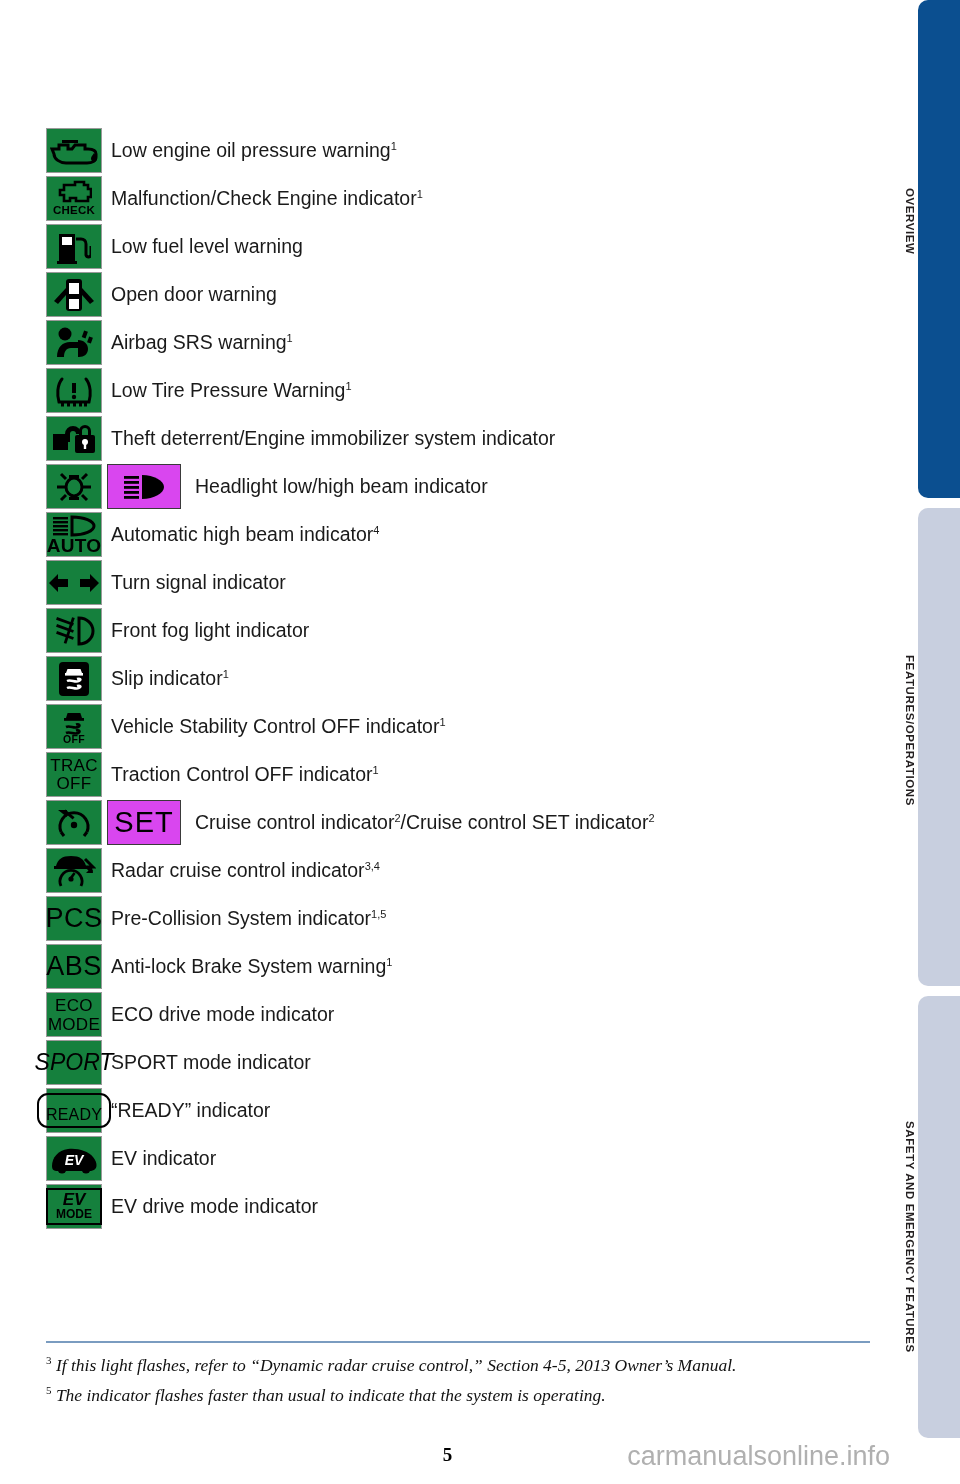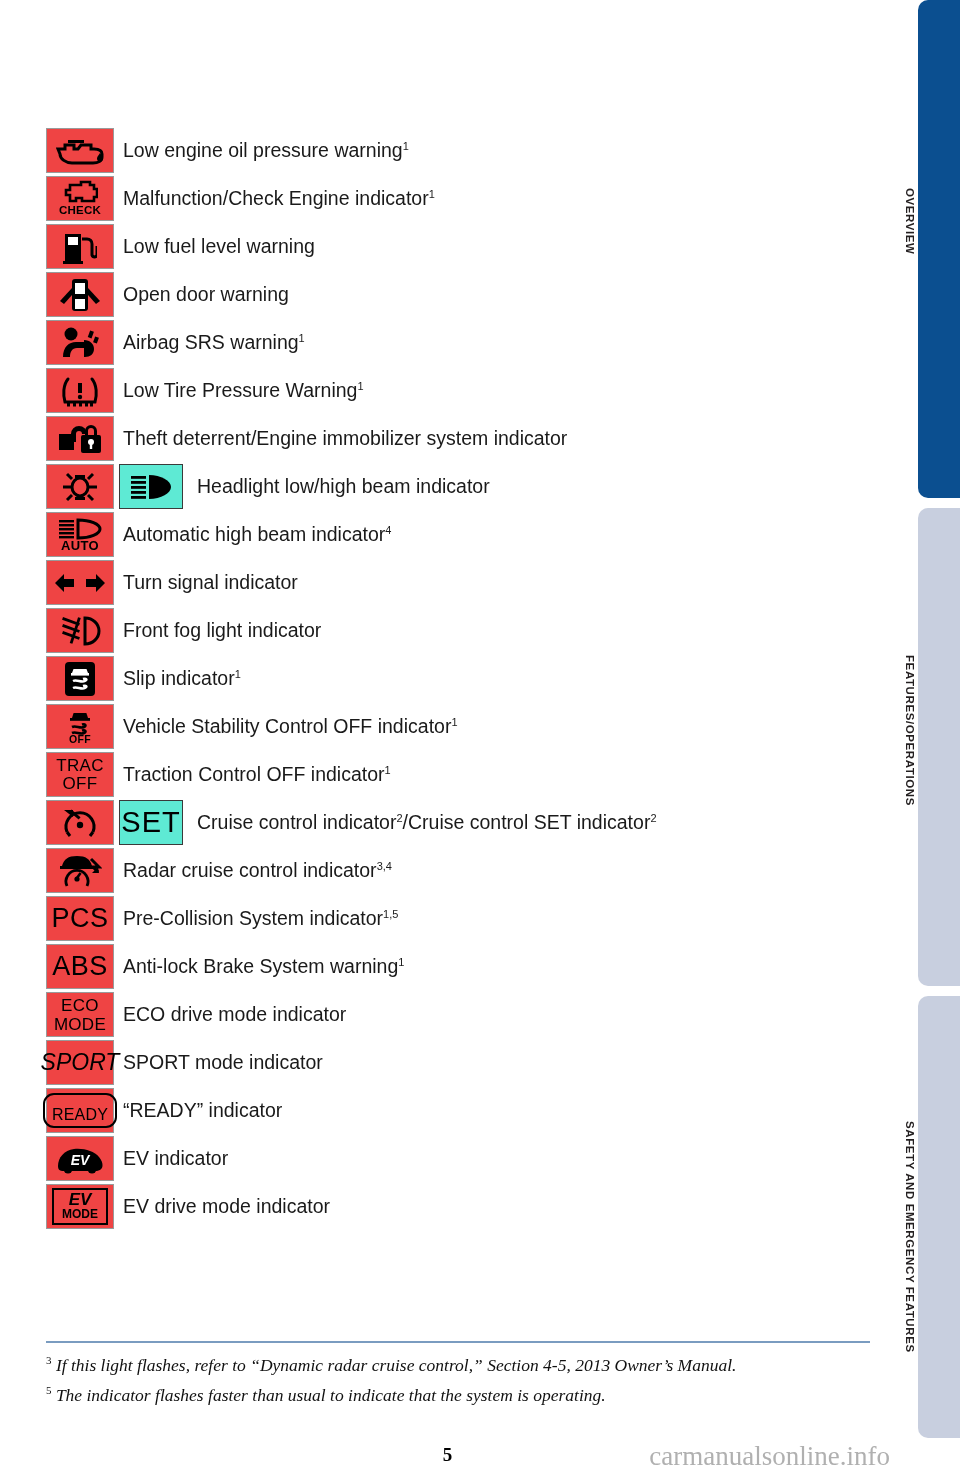--- a/index.html
+++ b/index.html
@@ -25,30 +25,30 @@
     font-family: "Liberation Sans", sans-serif;
     font-size: 11.5px; letter-spacing: .6px;
     color: #231f20; white-space: nowrap;
     font-weight: 600;
   }
 
   
   .list { position: absolute; left: 46px; top: 128px; width: 800px; }
   .row { position: relative; height: 48px; display: flex; align-items: flex-start; }
   .iconbox {
-    width: 68px; height: 45px;
+    width: 56px; height: 45px;
     border: 1.6px solid #9a9a9a;
-    background: #ef4444;
+    background: #15803d;
     display: flex; align-items: center; justify-content: center;
     flex: 0 0 auto;
   }
   .iconbox2 {
-    width: 64px; height: 45px;
+    width: 74px; height: 45px;
     border: 1.6px solid #3a3a3a;
-    background: #5eead4;
+    background: #d946ef;
     display: flex; align-items: center; justify-content: center;
     flex: 0 0 auto; margin-left: 5px;
   }
   .label {
     font-family: "Liberation Sans", sans-serif;
     font-size: 19.5px; color: #1a1a1a;
     line-height: 45px; margin-left: 9px; white-space: nowrap;
     font-weight: 400;
   }
   .label sup { font-size: 11px; line-height: 0; vertical-align: super; }
@@ -67,21 +67,21 @@
     padding: 12px 7px 3px 7px;
   }
   .g-evmode {
     border: 2.6px solid #000; padding: 2px 8px 2px 8px;
     display:flex; flex-direction:column; align-items:center;
   }
   .g-ev-i { font-style: italic; font-size: 17px; font-weight: bold; line-height: 16px; }
   .g-mode-s { font-size: 12px; font-weight: bold; line-height: 13px; }
   .g-check-wrap { display:flex; flex-direction:column; align-items:center; }
   .g-check-t { font-size: 11.5px; font-weight:bold; letter-spacing:.2px; margin-top:1px;}
-  .g-auto-t { font-size: 13px; font-weight:bold; letter-spacing:.3px; margin-top:-1px;}
+  .g-auto-t { font-size: 19px; font-weight:bold; letter-spacing:.3px; margin-top:-1px;}
   .g-off-t  { font-size: 10.5px; font-weight:bold; letter-spacing:.3px; margin-top:-1px;}
 
   
   .divider {
     position: absolute; left: 46px; top: 1341px; width: 824px;
     height: 2px; background: #7a9cc0;
   }
   .notes {
     position: absolute; left: 46px; top: 1348px; width: 830px;
     font-family: "Liberation Serif", serif;
@@ -90,21 +90,21 @@
   }
   .notes div sup { font-style: normal; font-size: 11px; vertical-align: super; }
   .pageno {
     position: absolute; left: 0; top: 1444px; width: 895px;
     text-align: center;
     font-family: "Liberation Serif", serif;
     font-weight: bold; font-size: 19px; color: #000;
   }
   .watermark {
     position: absolute; right: 70px; top: 1441px;
-    font-family: Liberation Serif, serif;
+    font-family: Liberation Sans, sans-serif;
     font-size: 27px; color: #b0b0b0;
   }
   svg { display: block; }
 </style>
 </head>
 <body>
 
 <div class="page">
 
   <div class="rail">

